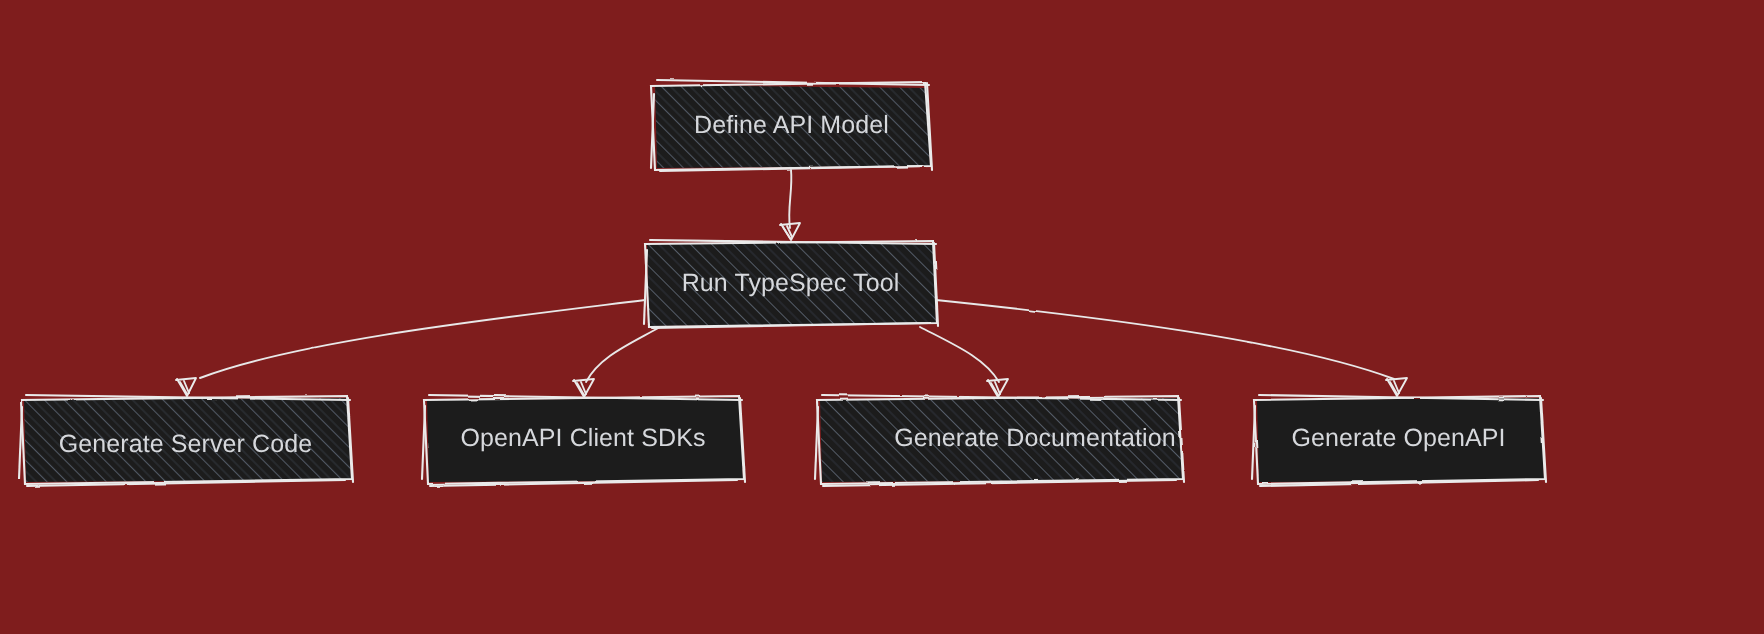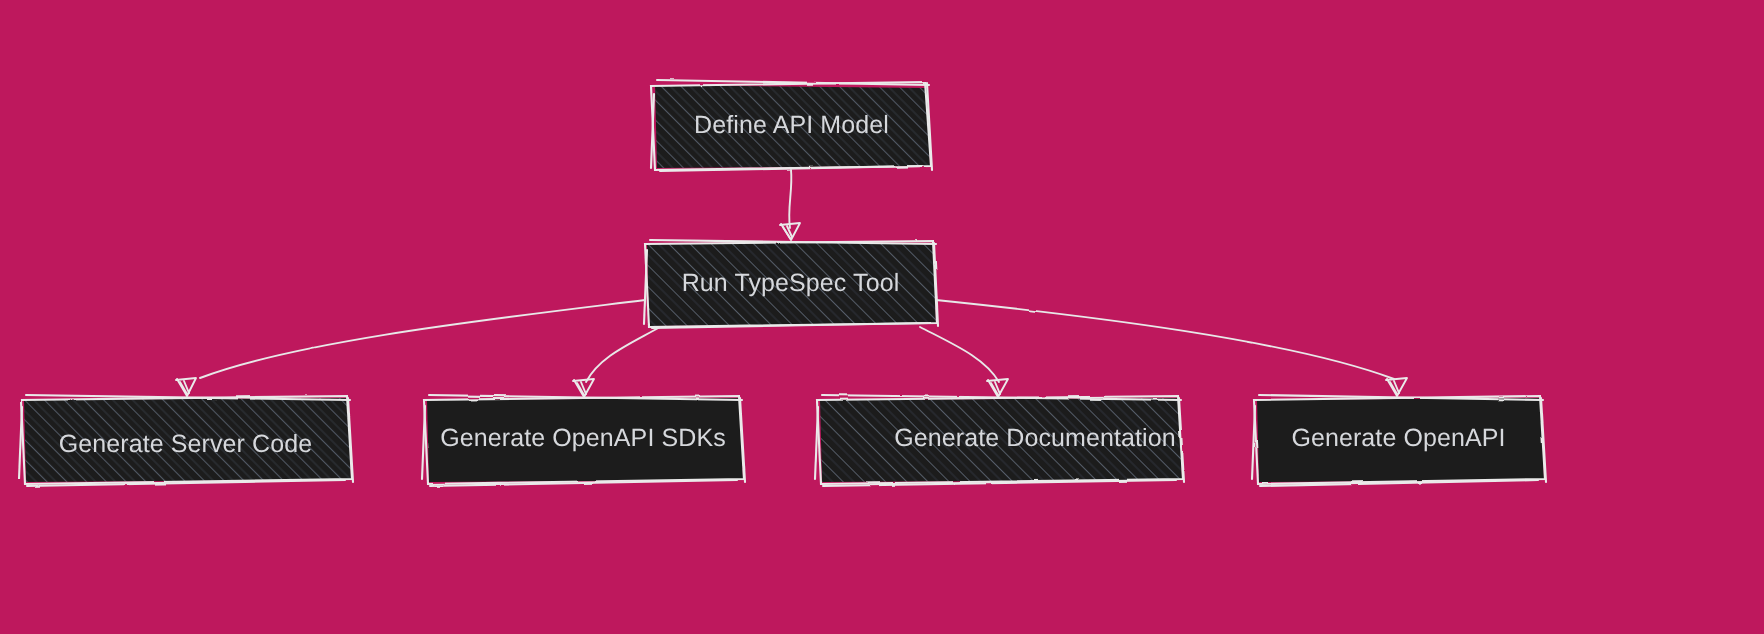--- a/index.html
+++ b/index.html
@@ -4,21 +4,21 @@
 <title>TypeSpec Flowchart</title>
 <style>
   html, body {
     margin: 0; padding: 0;
     background: #282f3e;
   }
   #stage {
     position: relative;
     width: 1764px;
     height: 634px;
-    background: #be185d;
+    background: #7f1d1d;
     overflow: hidden;
     font-family: "Liberation Sans", "DejaVu Sans", sans-serif;
   }
   #diagram-svg {
     position: absolute;
     left: 0; top: 0;
     width: 1764px;
     height: 634px;
     display: block;
   }
@@ -179,19 +179,19 @@
       </g>
     </g>
   </svg>
 
   <div class="node-label" style="left:653px; top:83px; width:277px; height:85px;">Define API Model</div>
 
   <div class="node-label" style="left:645px; top:241px; width:291px; height:85px;text-align:center;">Run TypeSpec Tool</div>
 
   <div class="node-label" style="left:20px; top:396px; width:331px; height:96px;text-align:right;">Generate Server Code</div>
 
-  <div class="node-label" style="left:423px; top:396px; width:320px; height:85px;">Generate OpenAPI SDKs</div>
+  <div class="node-label" style="left:423px; top:396px; width:320px; height:85px;">OpenAPI Client SDKs</div>
 
   <div class="node-label" style="left:816px; top:396px; width:366px; height:85px;margin-left:36px;">Generate Documentation</div>
 
   <div class="node-label" style="left:1253px; top:396px; width:291px; height:85px;text-align:right;">Generate OpenAPI</div>
 
 </div>
 
 </body></html>

